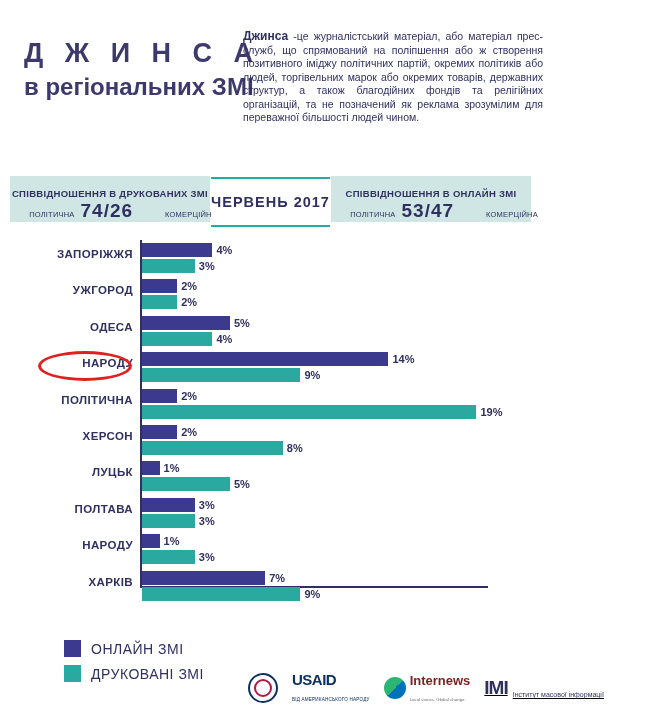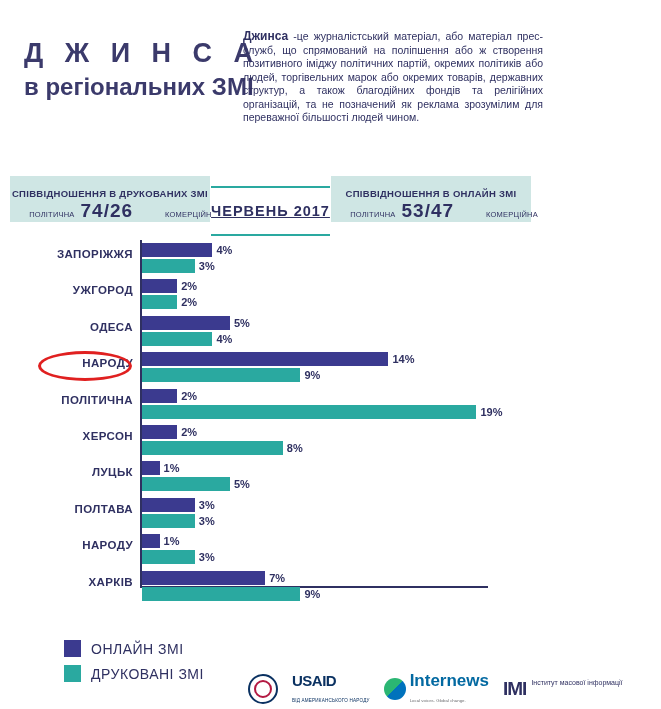--- a/index.html
+++ b/index.html
@@ -95,34 +95,33 @@
   }
   .band-num {
     font-size: 19px;
     font-weight: bold;
     color: #2f3061;
     letter-spacing: 1px;
   }
   .band-center {
     position: absolute;
     left: 211px;
-    top: 20px;
+    top: 11px;
     width: 119px;
     height: 46px;
     background: #ffffff;
     border-top: 2px solid #2aa9a0;
     border-bottom: 2px solid #2aa9a0;
     display: flex;
     align-items: center;
     justify-content: center;
     font-size: 14.5px;
     font-weight: bold;
     color: #2f3061;
     letter-spacing: 1px;
-    text-decoration: underline;
   }
 
   
   .chart {
     position: relative;
     margin: 12px 0 0 0;
     height: 365px;
   }
   .axis-line {
     position: absolute;
@@ -265,33 +264,34 @@
     align-items: center;
     gap: 4px;
   }
   .inet-mark {
     width: 22px; height: 22px;
     border-radius: 50%;
     background: linear-gradient(135deg,#2bb673 0 50%, #0072bc 50% 100%);
   }
   .inet-text { line-height: 1; }
   .inet-name {
-    font-size: 17px;
-    font-weight: bold;
-    color: #0369a1;
+    font-size: 13px;
+    font-weight: bold;
+    color: #7f1d1d;
   }
   .inet-tag {
     font-size: 4.4px;
     color: #6d6e71;
     margin-top: 2px;
   }
   .imi {
     display: flex;
-    align-items: flex-start;
+    align-items: flex-end;
     gap: 5px;
+    text-decoration: underline;
   }
   .imi-mark {
     font-size: 19px;
     font-weight: bold;
     color: #2f3061;
     letter-spacing: -1px;
   }
   .imi-text {
     font-size: 7px;
     color: #2f3061;

